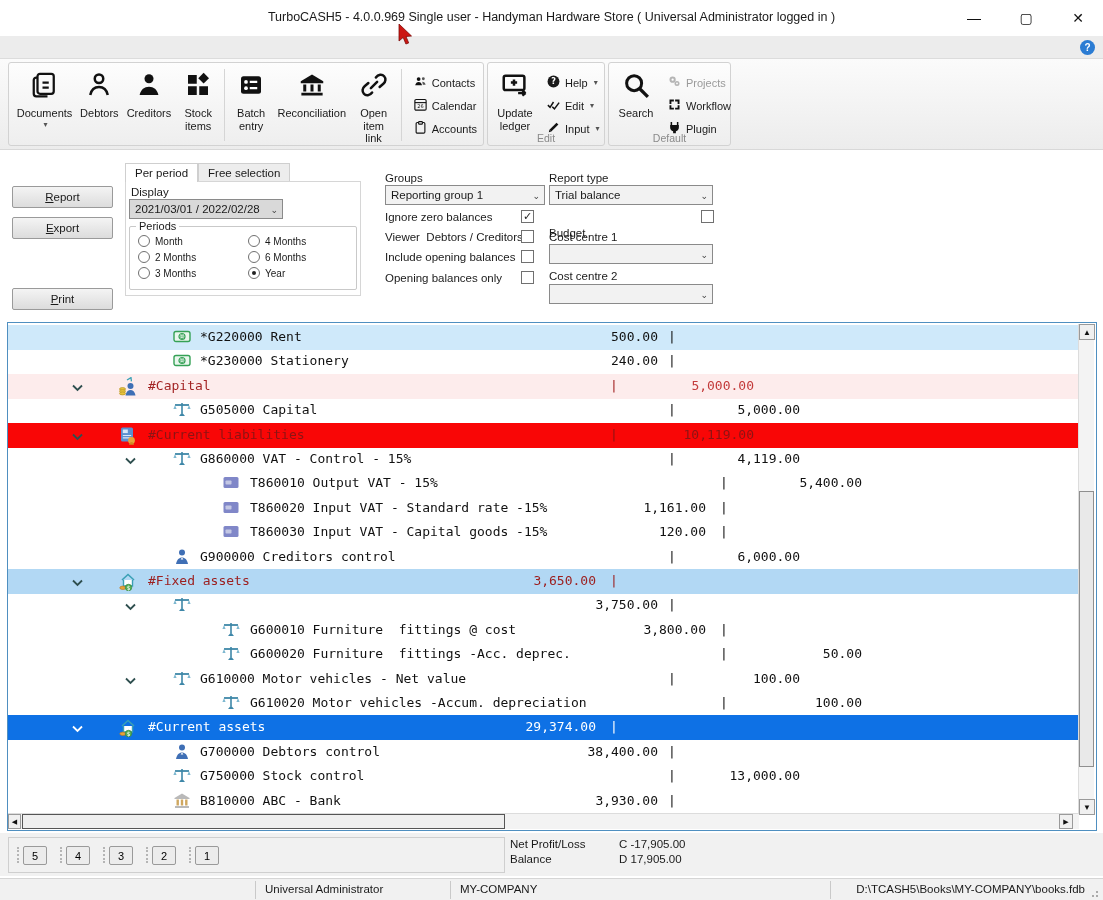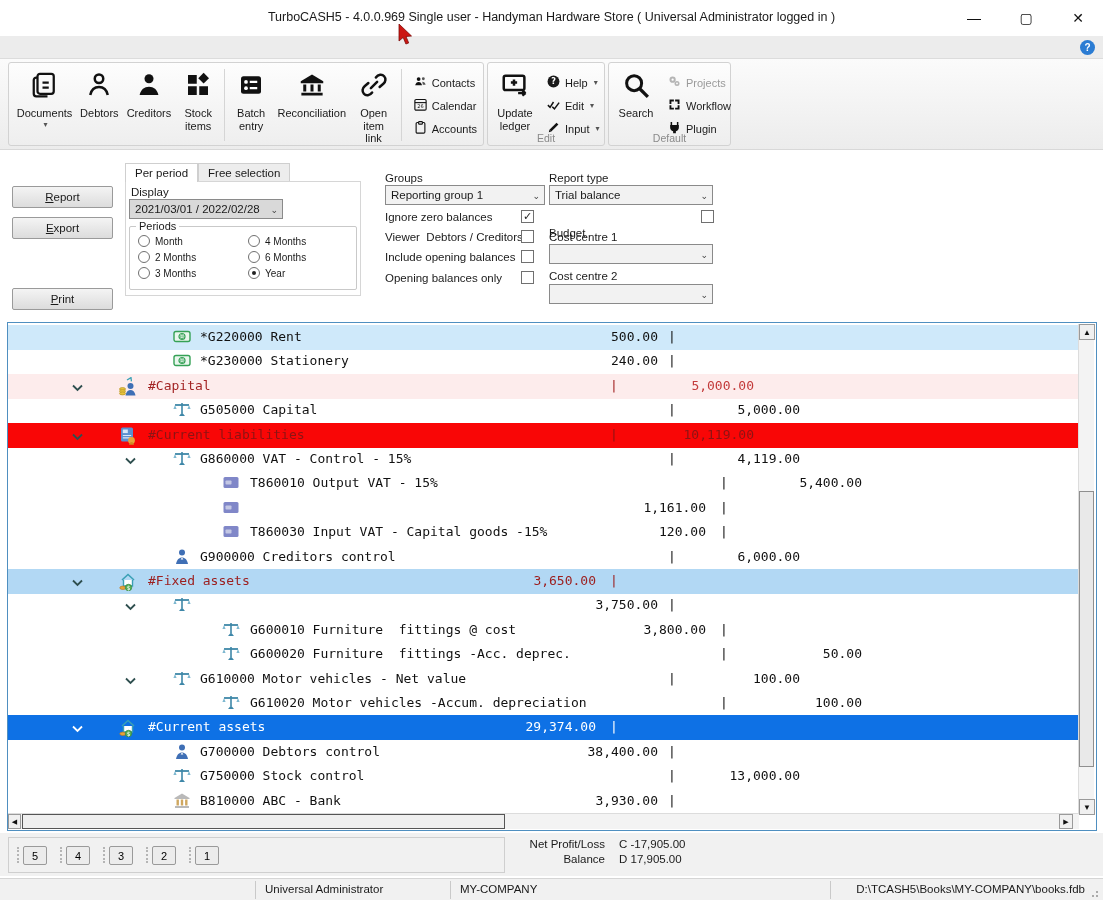--- a/index.html
+++ b/index.html
@@ -78,21 +78,21 @@
   .hthumb { position:absolute; left:14px; top:0px; width:483px; height:15px; background:#efefef; border:1px solid #555; }
 
   
   .footer { position:absolute; left:0; top:833px; width:1103px; height:43px; background:#f1f1f1; }
   .pagesbox { position:absolute; left:8px; top:4px; width:497px; height:36px; border:1px solid #cfcfcf; background:#f1f1f1; display:flex; align-items:center; padding-left:8px; gap:13px; }
   .pagebtn { display:flex; align-items:center; gap:3px; }
   .grip { width:3px; height:16px; border-left:2px dotted #b5b5b5; }
   .pnum { width:24px; height:19px; background:#ececec; border:1px solid #9a9a9a; border-radius:2px; font-size:11px; text-align:center; padding-top:3px; }
   .npl { position:absolute; left:510px; top:3px; font-size:11.5px; color:#1a1a1a; }
   .npl .r1,.npl .r2 { display:flex; }
-  .npl .lab { width:95px; text-align:right; }
+  .npl .lab { width:95px; text-align:left; }
   .npl .val { margin-left:14px; }
   .npl .r1 { margin-top:2px; } .npl .r2 { margin-top:3px; }
 
   
   .statusbar { position:absolute; left:0; top:878px; width:1103px; height:22px; background:#f1f1f1; border-top:1px solid #d5d5d5; font-size:11.5px; color:#1a1a1a; }
   .sep { position:absolute; top:2px; width:1px; height:18px; background:#c9c9c9; }
   .scell { position:absolute; top:4px; white-space:pre; }
   .resize-grip { position:absolute; right:2px; bottom:2px; width:10px; height:10px;
      background:radial-gradient(circle at 2px 8px,#aaa 1px,transparent 1.5px),
                 radial-gradient(circle at 6px 8px,#aaa 1px,transparent 1.5px),
@@ -466,20 +466,21 @@
           </svg></span>
         <span class="glabel" style="left:242px">T860010 Output VAT - 15%</span>
         <span class="pipe" style="left:712px">|</span>
         <span class="amt credit" style="left:726px; width:128px">5,400.00</span>
       </div>
       <div class="grow " style="top: 171.8px;">
         <span class="gicon" style="left:214px"><svg width="18" height="17" viewBox="0 0 18 17">
             <rect x="1.5" y="3" width="15" height="11" rx="1.5" fill="#8087c8"></rect>
             <rect x="3.5" y="6.5" width="6" height="4" rx="0.8" fill="#c3c7e4"></rect>
           </svg></span>
+        <span class="glabel" style="left:242px">T860020 Input VAT - Standard rate -15%</span>
         <span class="amt debit" style="left:558px; width:140px">1,161.00</span>
         <span class="pipe" style="left:712px">|</span>
       </div>
       <div class="grow " style="top: 196.2px;">
         <span class="gicon" style="left:214px"><svg width="18" height="17" viewBox="0 0 18 17">
             <rect x="1.5" y="3" width="15" height="11" rx="1.5" fill="#8087c8"></rect>
             <rect x="3.5" y="6.5" width="6" height="4" rx="0.8" fill="#c3c7e4"></rect>
           </svg></span>
         <span class="glabel" style="left:242px">T860030 Input VAT - Capital goods -15%</span>
         <span class="amt debit" style="left:558px; width:140px">120.00</span>

